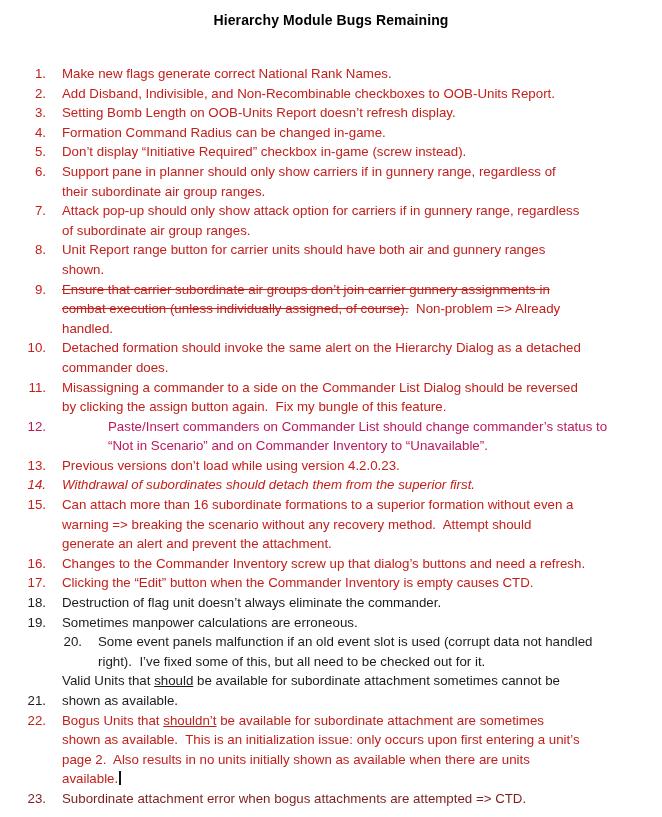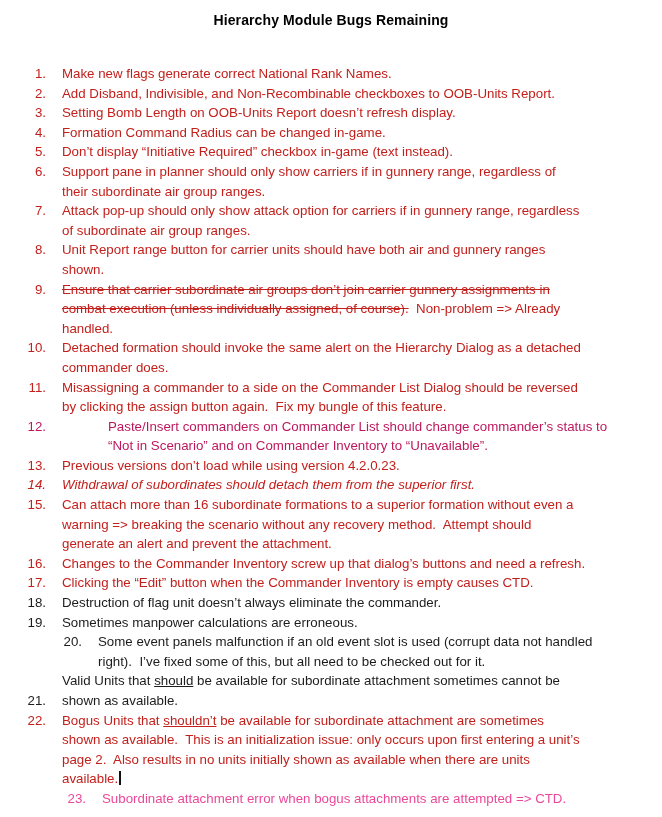--- a/index.html
+++ b/index.html
@@ -81,21 +81,21 @@
       <div class="item" style="color: rgb(195, 32, 28);">
         <span class="num">3.</span>
         <span class="text"><span>Setting Bomb Length on OOB-Units Report doesn’t refresh display.</span></span>
       </div>
       <div class="item" style="color: rgb(195, 32, 28);">
         <span class="num">4.</span>
         <span class="text"><span>Formation Command Radius can be changed in-game.</span></span>
       </div>
       <div class="item" style="color: rgb(195, 32, 28);">
         <span class="num">5.</span>
-        <span class="text"><span>Don’t display “Initiative Required” checkbox in-game (text instead).</span></span>
+        <span class="text"><span>Don’t display “Initiative Required” checkbox in-game (screw instead).</span></span>
       </div>
       <div class="item" style="color: rgb(195, 32, 28);">
         <span class="num">6.</span>
         <span class="text"><span>Support pane in planner should only show carriers if in gunnery range, regardless of
 their subordinate air group ranges.</span></span>
       </div>
       <div class="item" style="color: rgb(195, 32, 28);">
         <span class="num">7.</span>
         <span class="text"><span>Attack pop-up should only show attack option for carriers if in gunnery range, regardless
 of subordinate air group ranges.</span></span>
@@ -166,18 +166,18 @@
         <span class="text"><span>Valid Units that </span><span class="underline">should</span><span> be available for subordinate attachment sometimes cannot be
 shown as available.</span></span>
       </div>
       <div class="item" style="color: rgb(195, 32, 28);">
         <span class="num">22.</span>
         <span class="text"><span>Bogus Units that </span><span class="underline">shouldn’t</span><span> be available for subordinate attachment are sometimes
 shown as available.  This is an initialization issue: only occurs upon first entering a unit’s
 page 2.  Also results in no units initially shown as available when there are units
 available.</span><span class="caret"></span></span>
       </div>
-      <div class="item" style="color: #ec4899; margin-left: 40px;">
+      <div class="item" style="color: #7f1d1d;">
         <span class="num">23.</span>
         <span class="text"><span>Subordinate attachment error when bogus attachments are attempted =&gt; CTD.</span></span>
       </div>
     </div>
 </div>
 
 </body></html>

